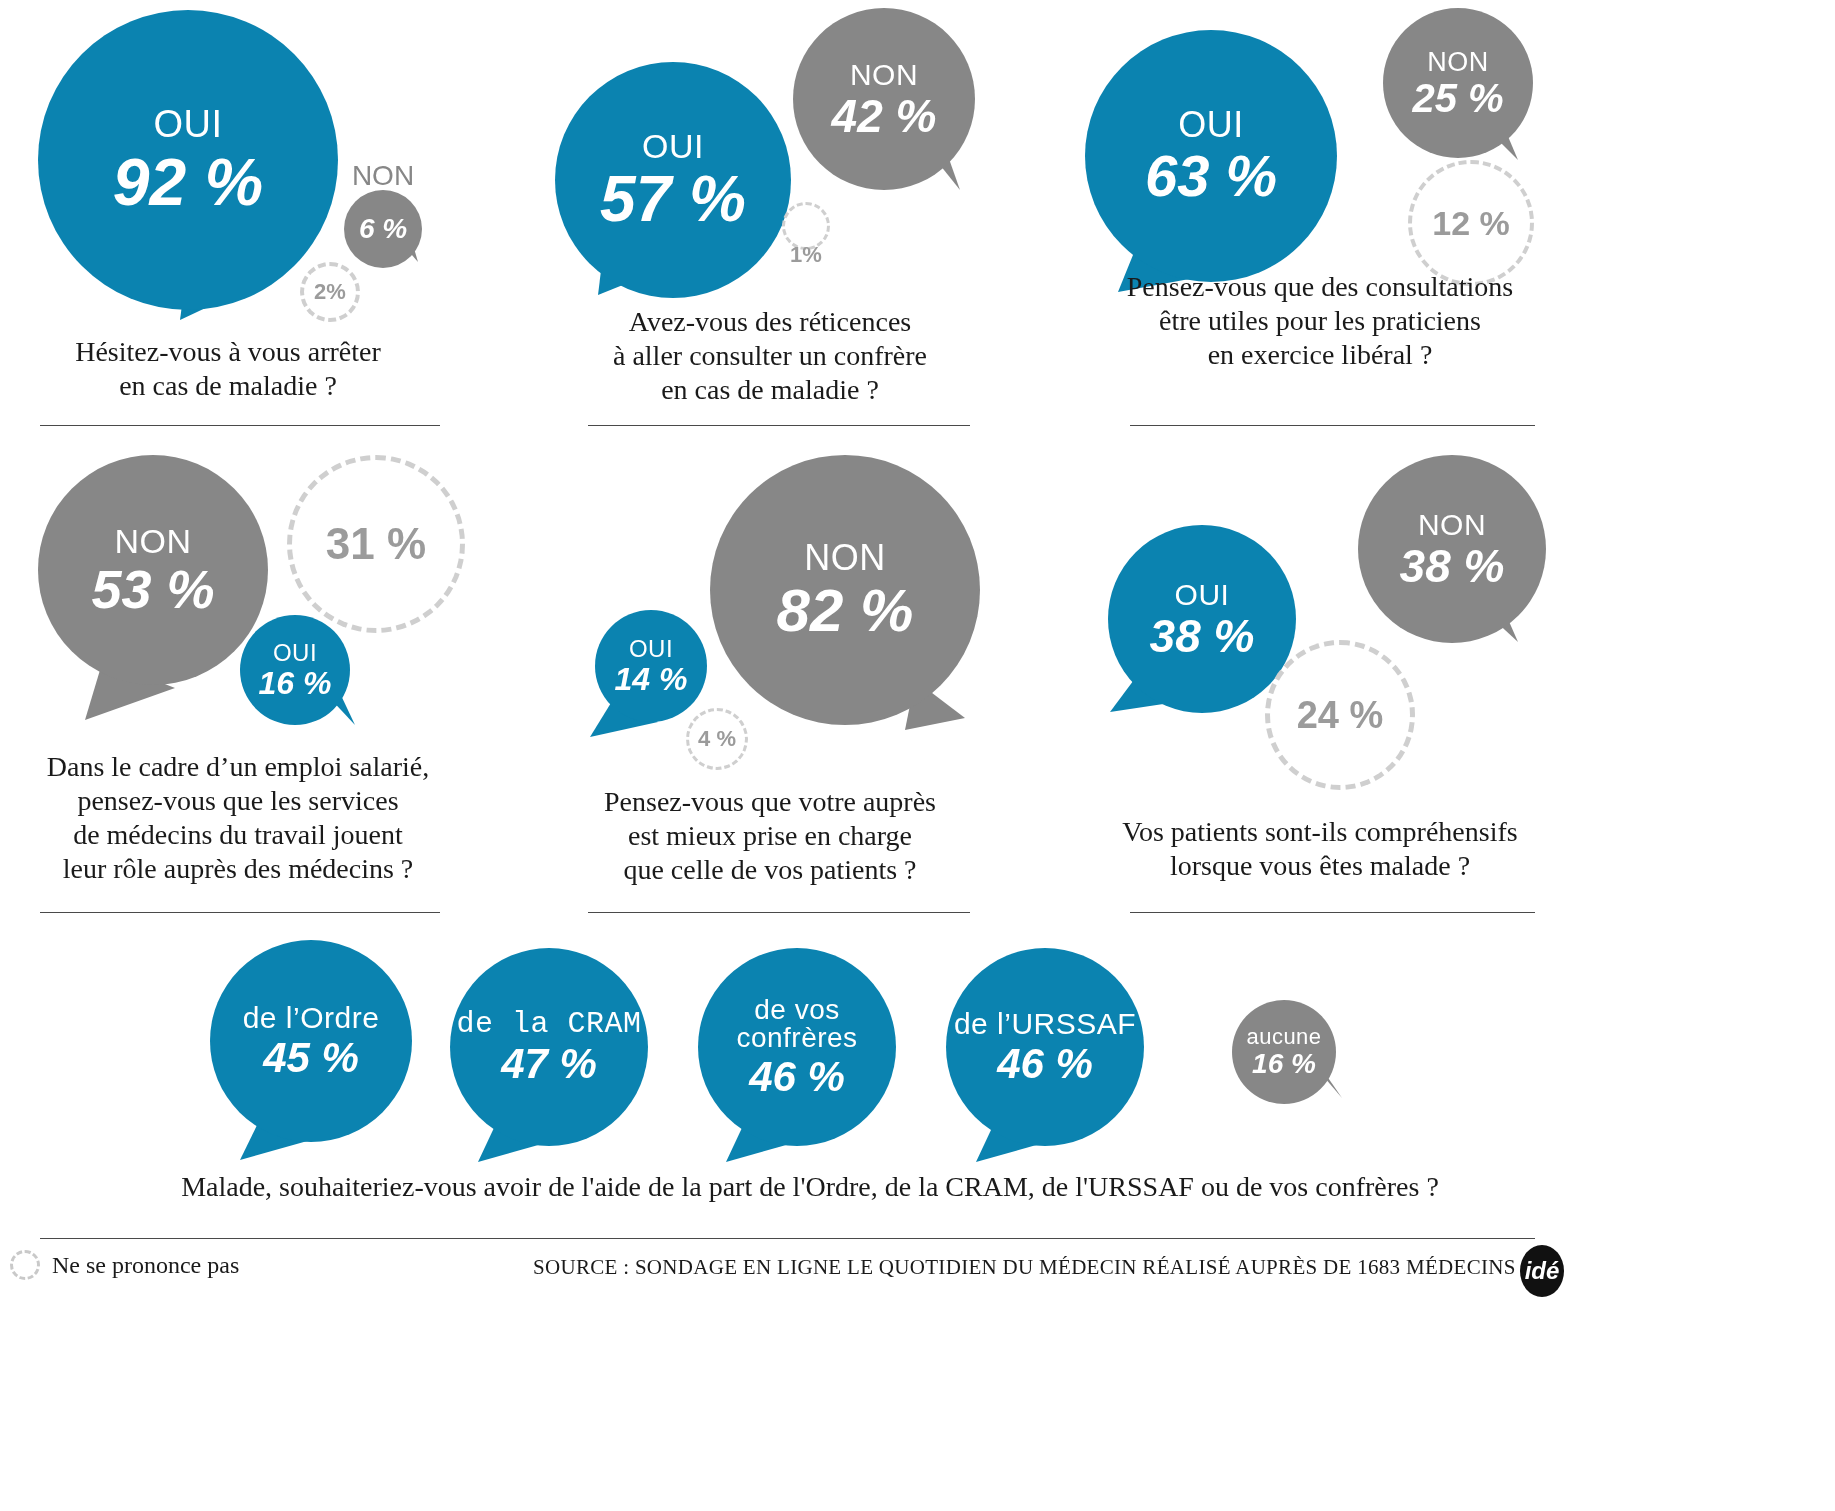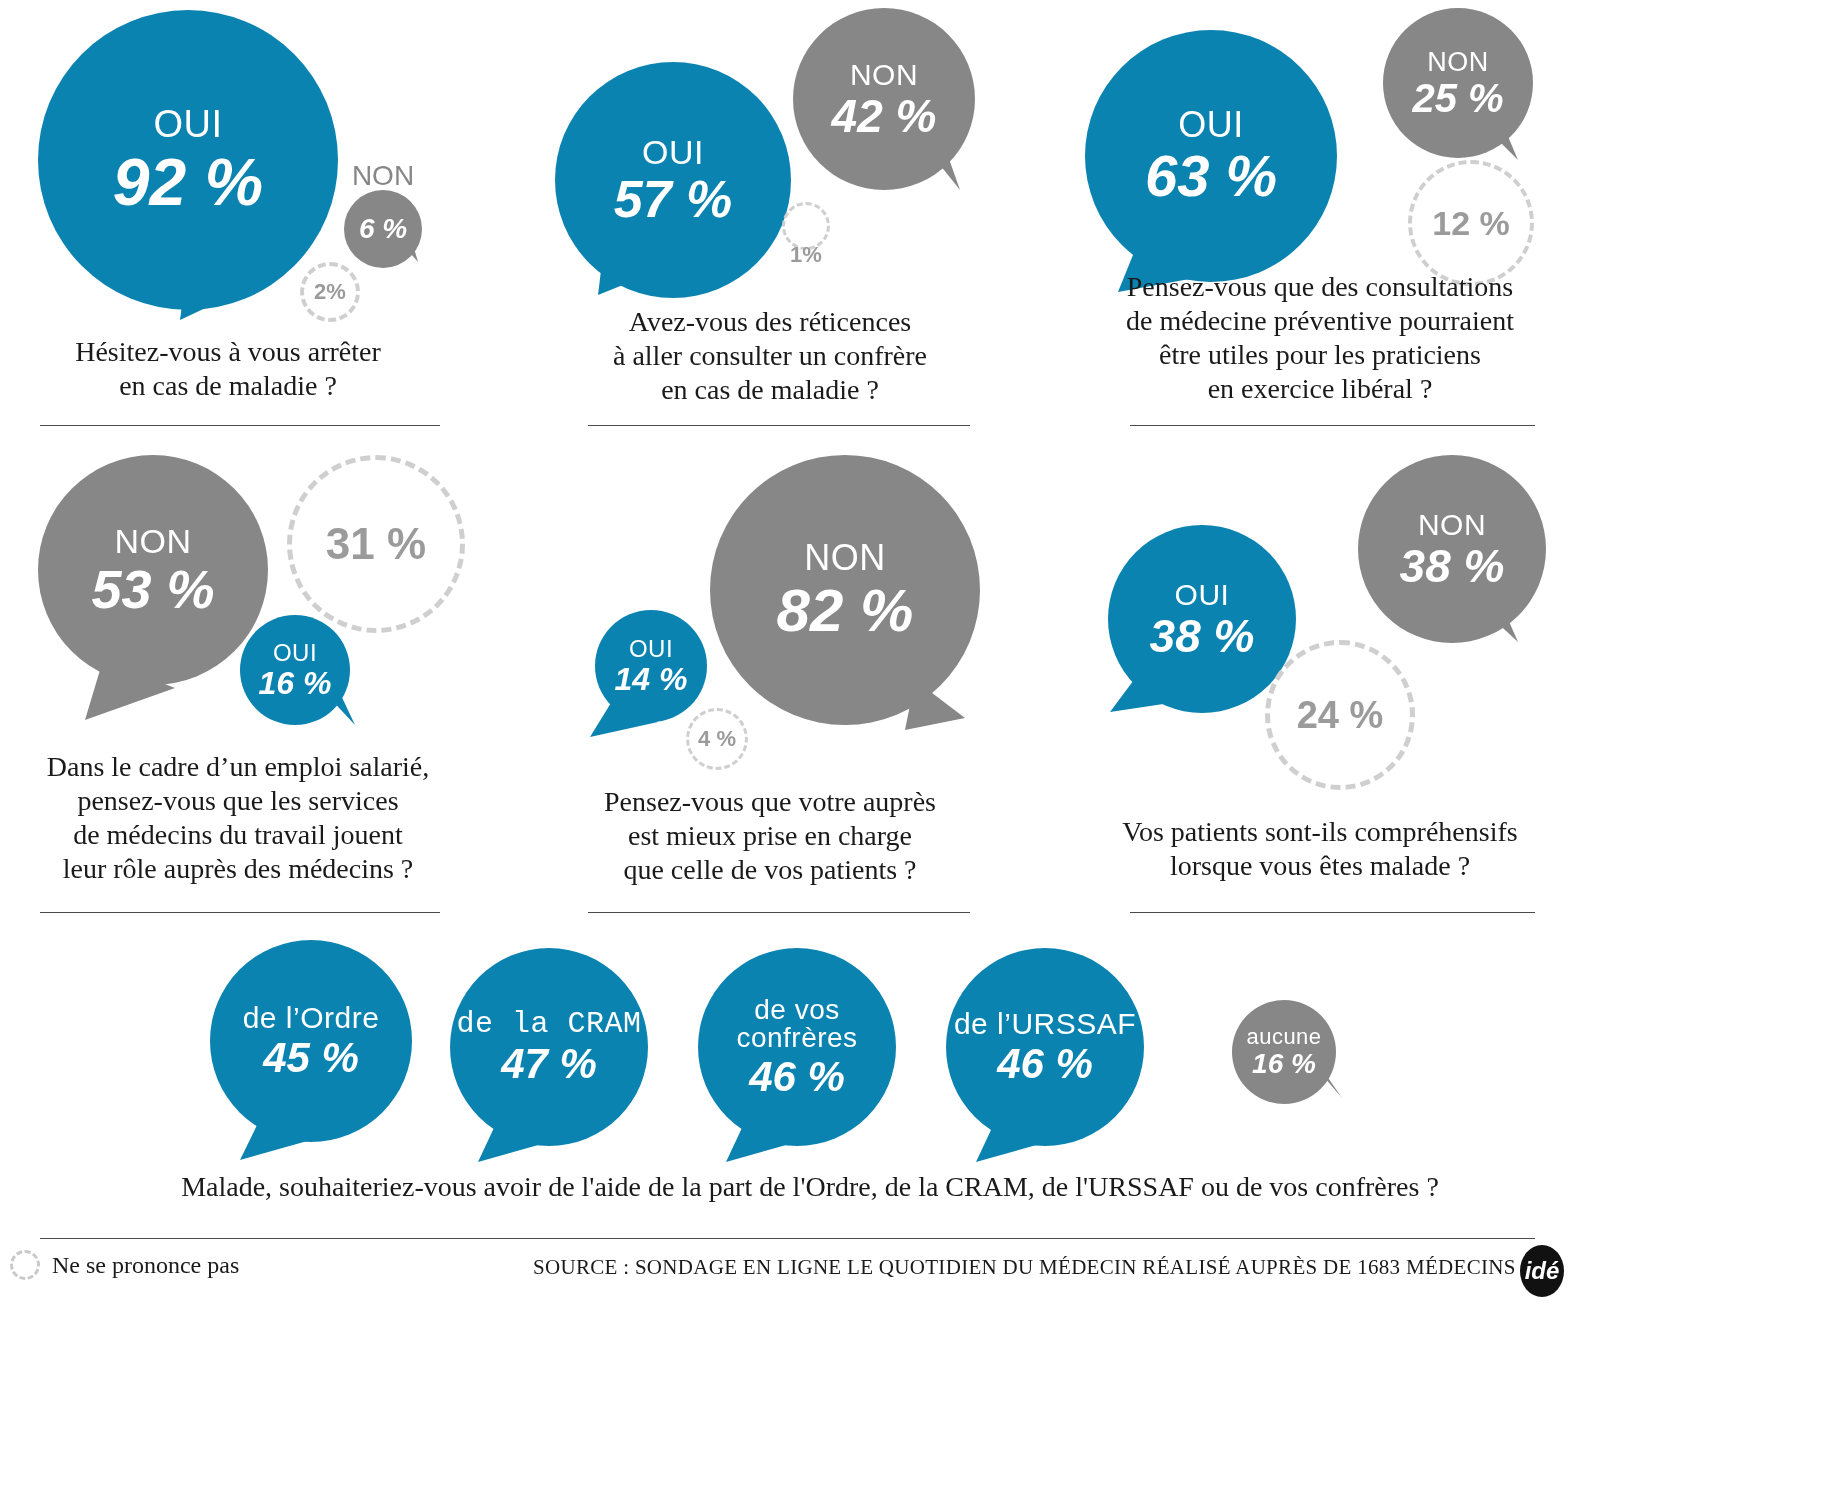--- a/index.html
+++ b/index.html
@@ -95,21 +95,21 @@
   </div>
 
   <div class="q" style="left:28px;top:335px;width:400px;font-size:28px;">
     <div>Hésitez-vous à vous arrêter</div>
     <div>en cas de maladie ?</div>
   </div>
   <div class="rule" style="left:40px;top:425px;width:400px;"></div>
 
   <div class="bub blue" style="left:555px;top:62px;width:236px;height:236px;">
     <span class="lab" style="font-size:34px;margin-bottom:4px;">OUI</span>
-    <span class="val" style="font-size:52px;">57 %</span>
+    <span class="val" style="font-size:64px;">57 %</span>
   </div>
 
   <div class="bub grey" style="left:793px;top:8px;width:182px;height:182px;">
     <span class="lab" style="font-size:30px;margin-bottom:3px;">NON</span>
     <span class="val" style="font-size:46px;">42 %</span>
   </div>
 
   <div class="dash" style="left:782px;top:202px;width:48px;height:48px;border-width:3px;"></div>
   <div style="position:absolute;left:782px;top:242px;width:48px;text-align:center;color:#9b9b9b;font-weight:700;font-size:22px;">1%</div>
 
@@ -129,21 +129,20 @@
     <span class="lab" style="font-size:27px;margin-bottom:2px;">NON</span>
     <span class="val" style="font-size:40px;">25 %</span>
   </div>
 
   <div class="dash" style="left:1408px;top:160px;width:126px;height:126px;font-size:34px;">
     <span>12 %</span>
   </div>
 
   <div class="q" style="left:1085px;top:270px;width:470px;font-size:28px;">
     <div>Pensez-vous que des consultations</div>
-    <div>de médecine préventive pourraient</div>
     <div>être utiles pour les praticiens</div>
     <div>en exercice libéral ?</div>
   </div>
   <div class="rule" style="left:1130px;top:425px;width:405px;"></div>
 
   <div class="bub grey" style="left:38px;top:455px;width:230px;height:230px;">
     <span class="lab" style="font-size:34px;margin-bottom:4px;">NON</span>
     <span class="val" style="font-size:54px;">53 %</span>
   </div>
 

